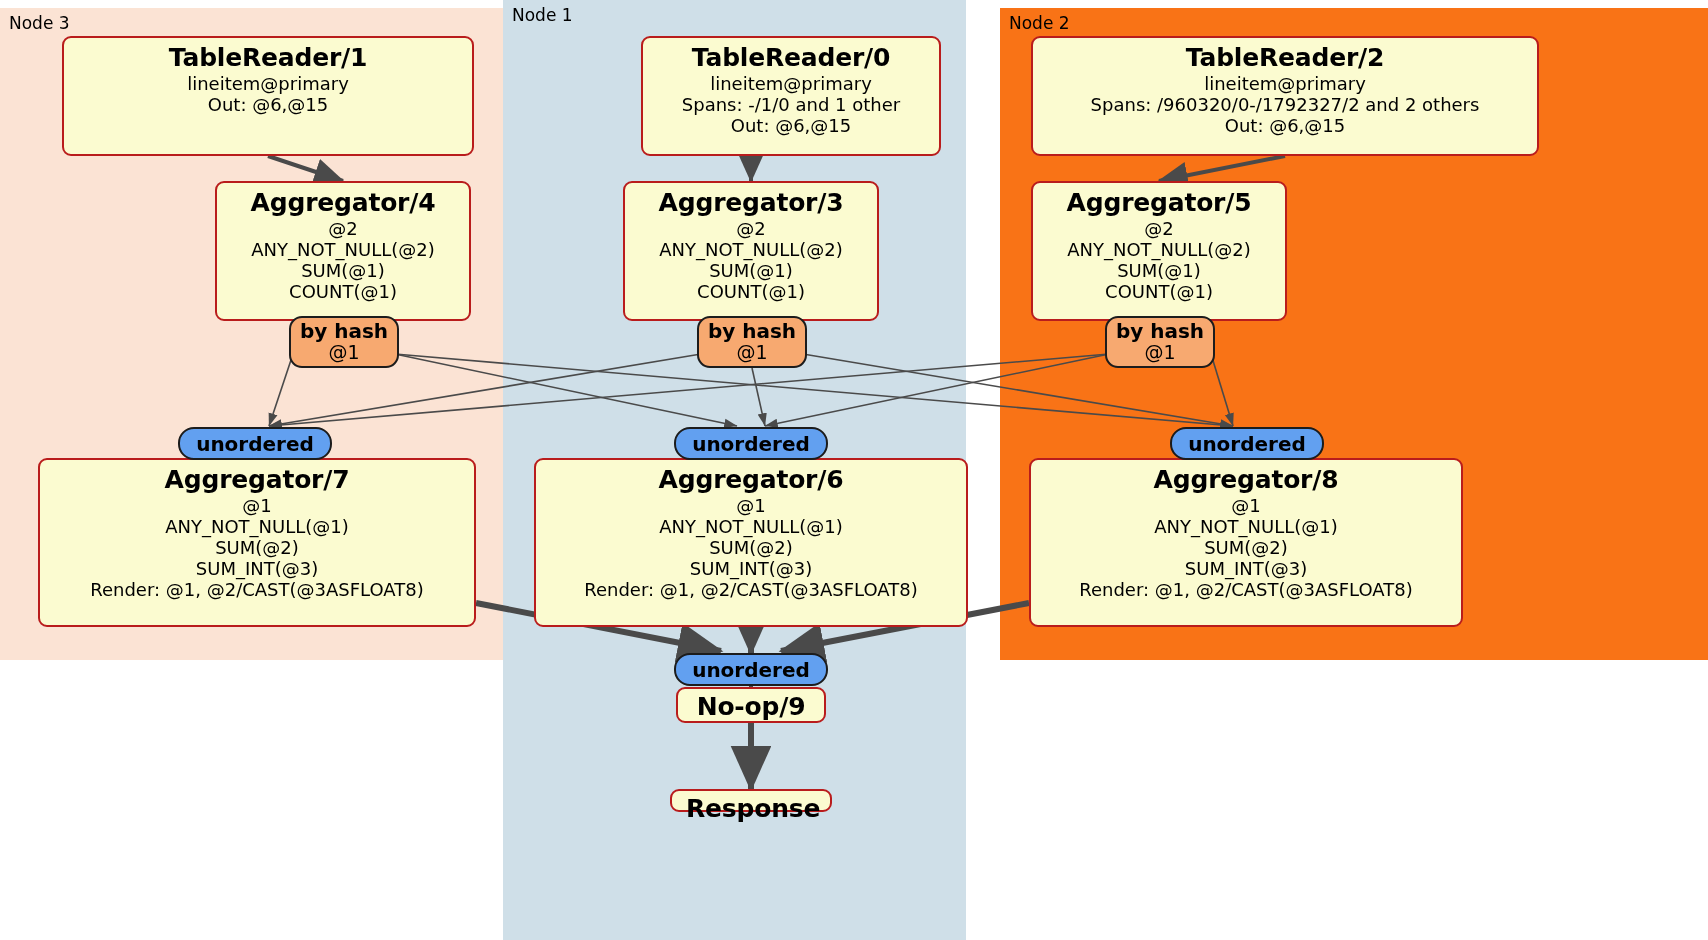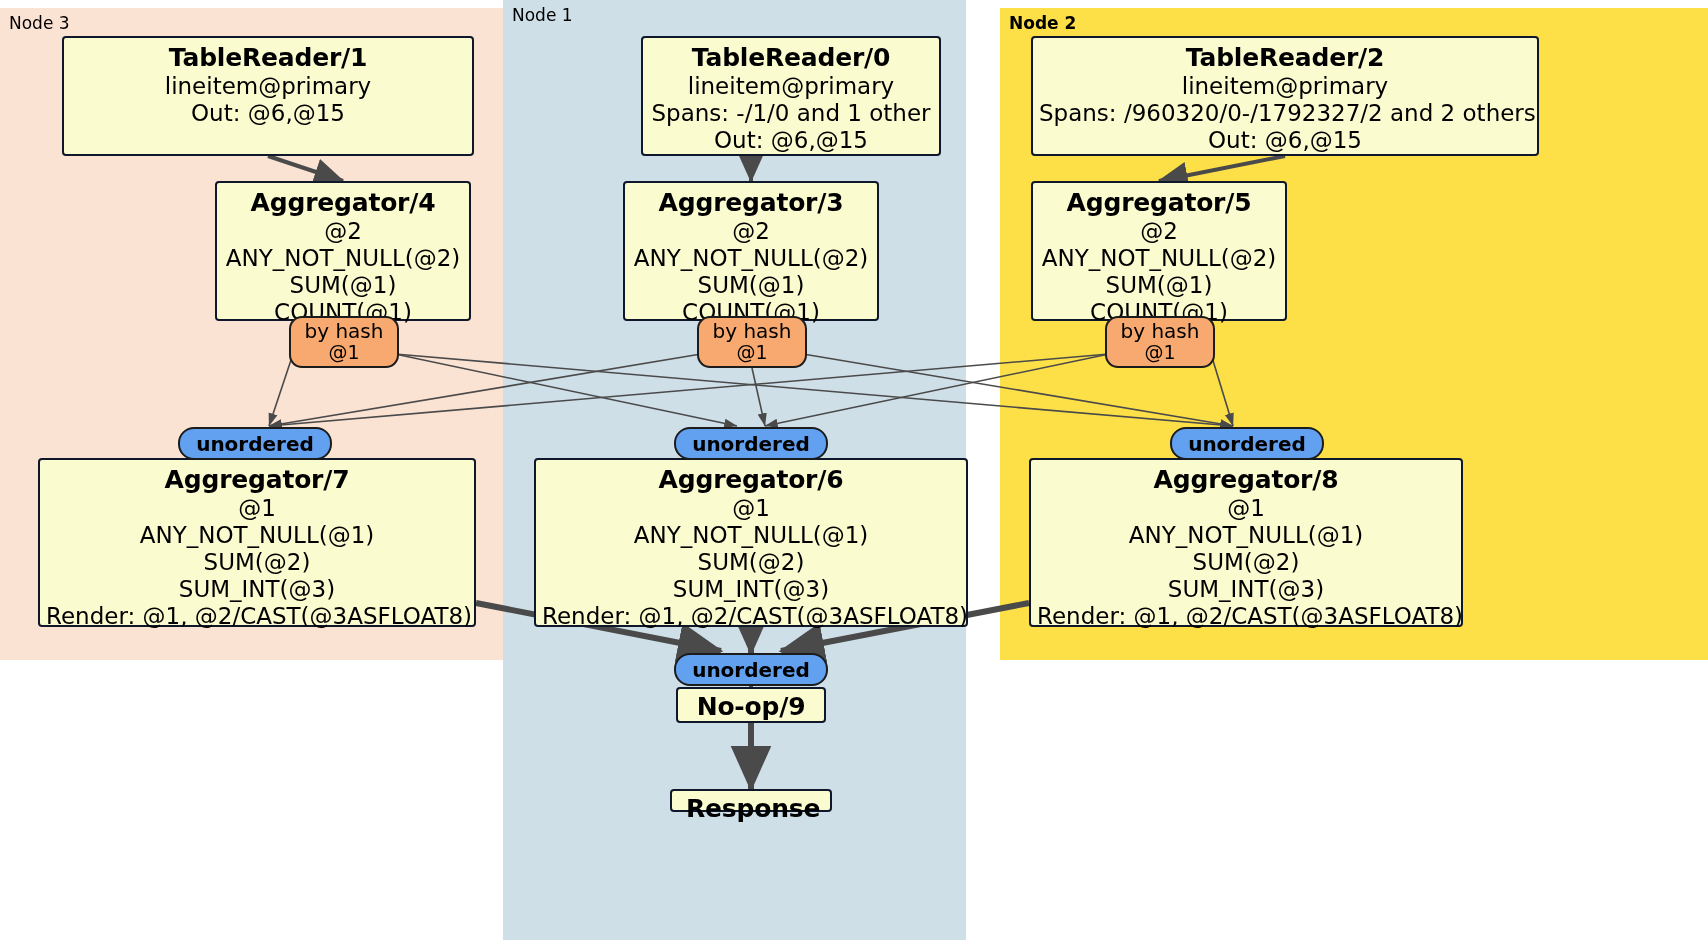--- a/index.html
+++ b/index.html
@@ -40,37 +40,37 @@
     left: 0; top: 0;
     width: 1708px;
     height: 940px;
     pointer-events: none;
   }
   
   .proc {
     position: absolute;
     box-sizing: border-box;
     background: #fbfbd0;
-    border: 2px solid #0f172a;
-    border-radius: 4px;
+    border: 2px solid #b91c1c;
+    border-radius: 9px;
     text-align: center;
     padding: 5px 6px 6px 6px;
     color: #000;
     line-height: 1.17;
   }
   .proc .title {
     font-weight: bold;
     font-size: 25px;
     letter-spacing: -0.2px;
     display: block;
     margin-bottom: 1px;
   }
   .proc .line {
     display: block;
-    font-size: 23px;
+    font-size: 18px;
     white-space: nowrap;
   }
   .proc.compact {
     padding: 3px 14px 4px 14px;
   }
   .proc.compact .title {
     font-size: 25px;
     margin-bottom: 0;
   }
   
@@ -82,21 +82,21 @@
     color: #000;
     z-index: 5;
   }
   .pill.hash {
     background: #f7a970;
     border-radius: 13px;
     padding-top: 3px;
   }
   .pill.hash .l1 {
     display: block;
-    font-weight: normal;
+    font-weight: bold;
     font-size: 20px;
     line-height: 1.05;
   }
   .pill.hash .l2 {
     display: block;
     font-size: 19px;
     line-height: 1.15;
   }
   .pill.sync {
     background: #62a0f0;
@@ -113,21 +113,21 @@
 <body>
 
 <div id="canvas">
 
   <div class="region" id="region-0" style="left: 0px; top: 8px; width: 503px; height: 652px; background: rgb(251, 227, 212);">
     <span class="region-label">Node 3</span>
   </div>
   <div class="region" id="region-1" style="left: 503px; top: 0px; width: 463px; height: 940px; background: rgb(207, 223, 232);">
     <span class="region-label">Node 1</span>
   </div>
-  <div class="region" id="region-2" style="left: 1000px; top: 8px; width: 708px; height: 652px; background: #fde047; font-weight: bold;">
+  <div class="region" id="region-2" style="left: 1000px; top: 8px; width: 708px; height: 652px; background: #f97316;">
     <span class="region-label">Node 2</span>
   </div>
 
   <svg id="edges" viewBox="0 0 1708 940">
     <defs>
       <marker id="ah" markerWidth="10" markerHeight="10" refX="7.2" refY="3.4" orient="auto" markerUnits="strokeWidth">
         <path d="M0,0 L0,6.8 L7.6,3.4 z" fill="#4a4a4a"></path>
       </marker>
       <marker id="ah-thin" markerWidth="10" markerHeight="10" refX="8" refY="3.2" orient="auto" markerUnits="strokeWidth">
         <path d="M0,0.3 L0,6.1 L8.2,3.2 z" fill="#4a4a4a"></path>

